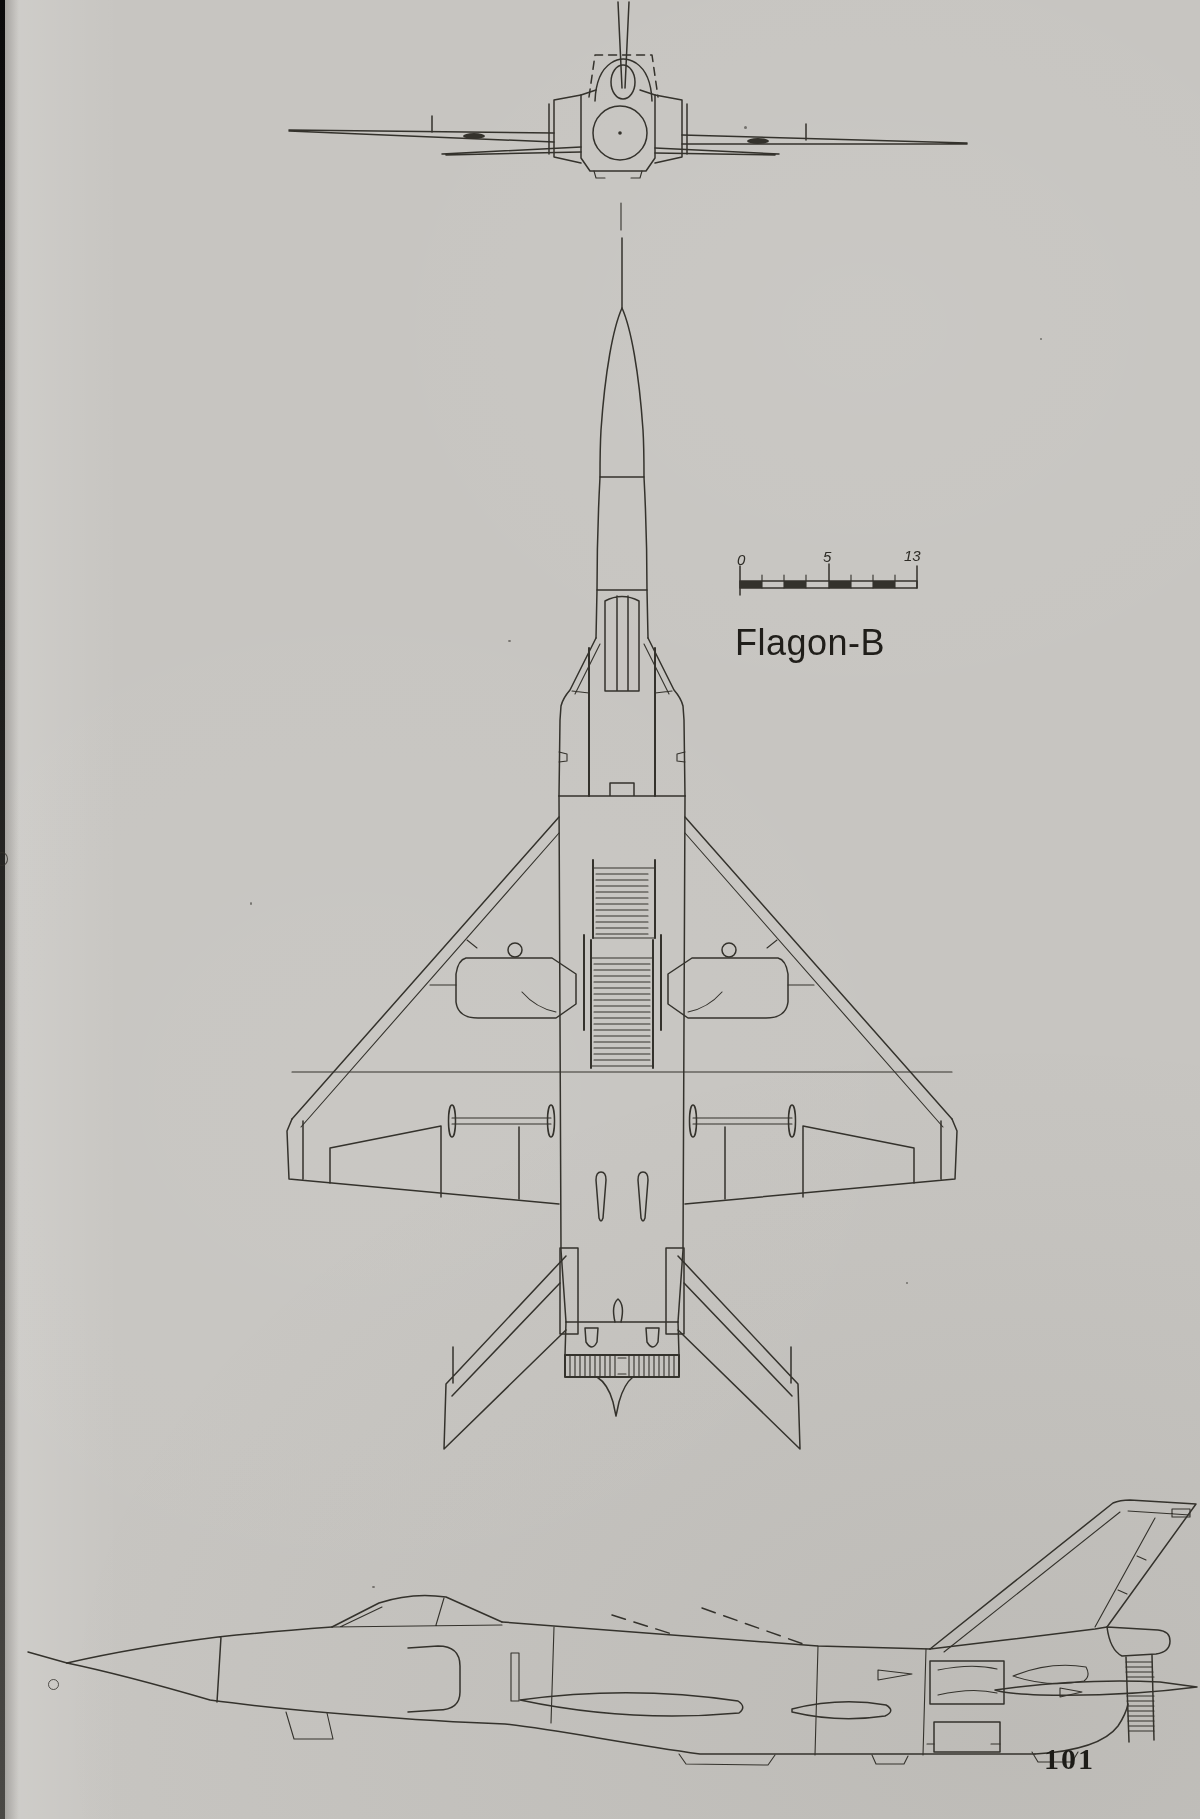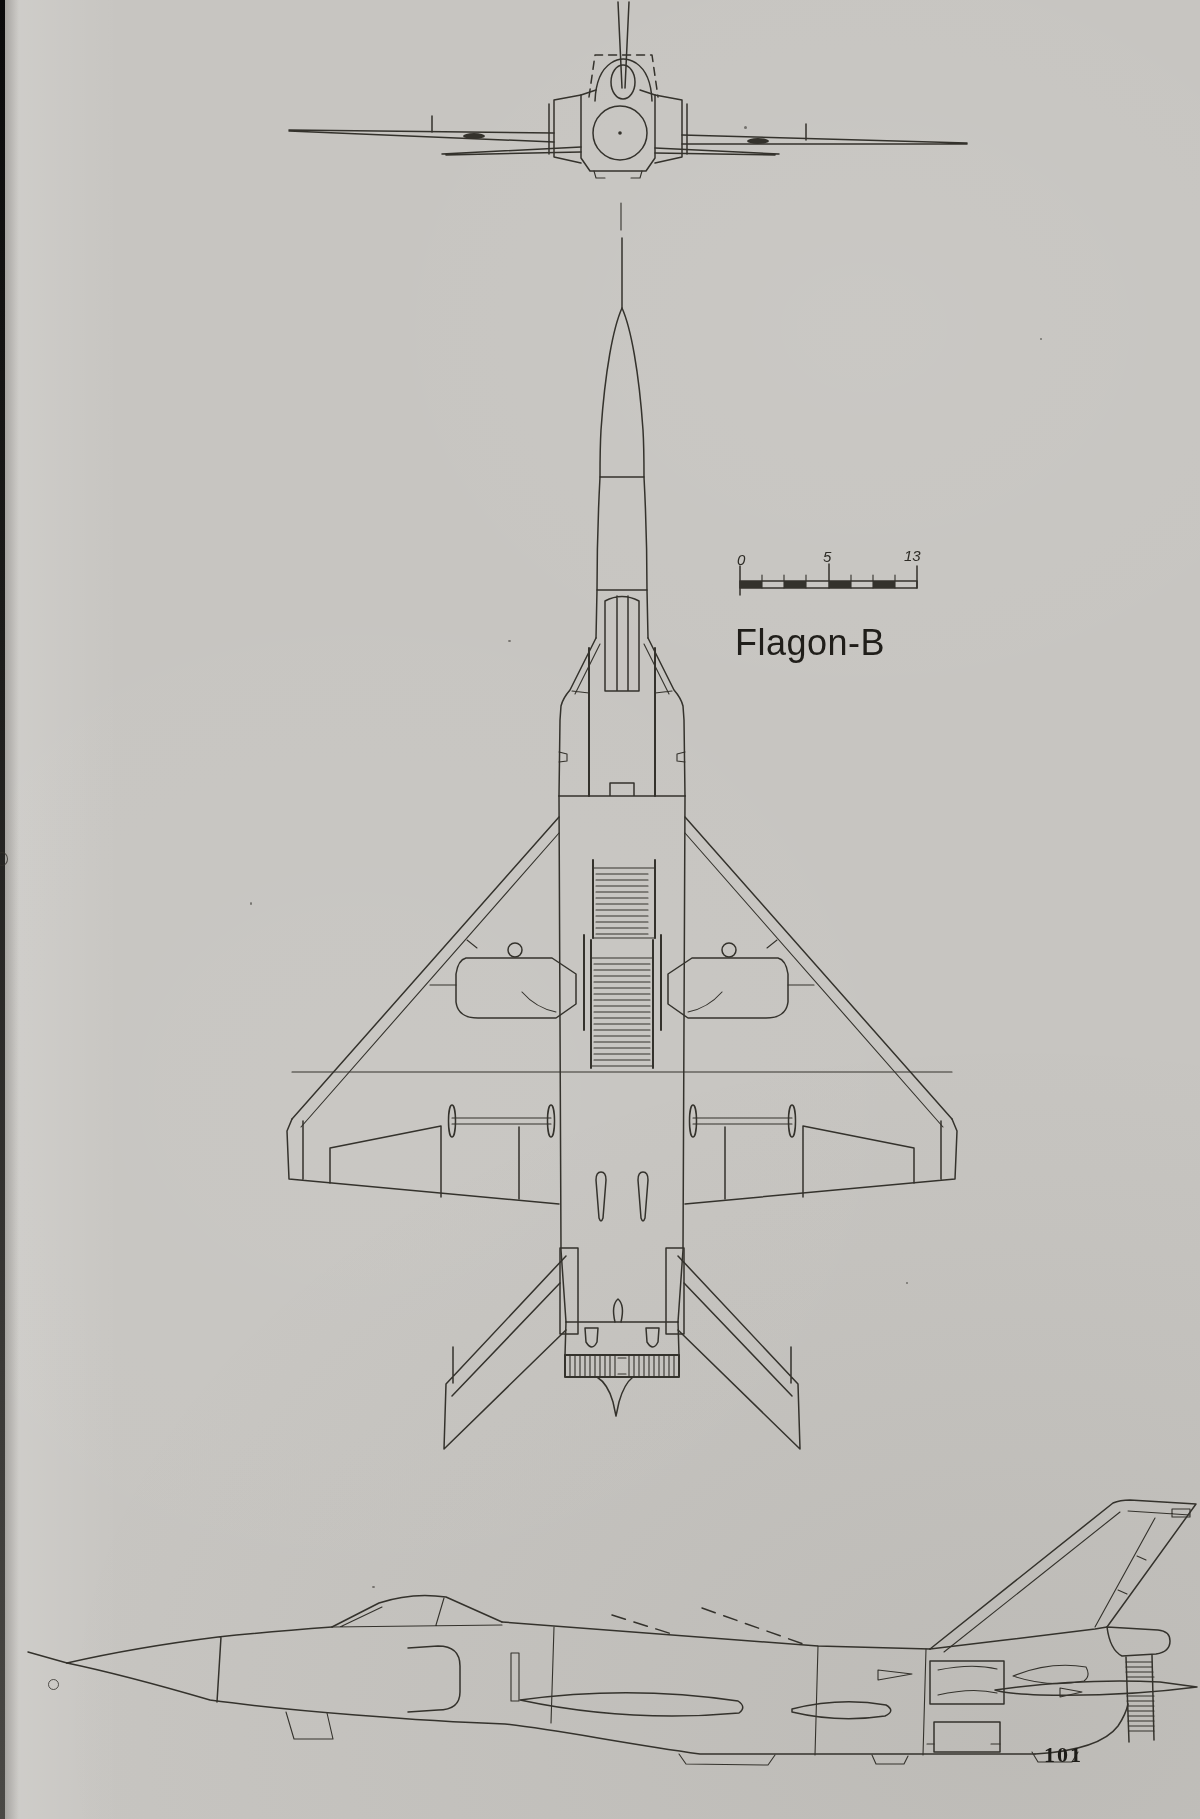--- a/index.html
+++ b/index.html
@@ -20,21 +20,21 @@
   svg.drawing{position:absolute;left:0;top:0;}
   .ink{stroke:#34322c;fill:none;stroke-width:1.5;stroke-linecap:round;stroke-linejoin:round;}
   .thin{stroke-width:1.1;}
   .thick{stroke-width:2;}
   .fill{fill:#34322c;stroke:none;}
   .dash{stroke-dasharray:14 9;}
   .dash2{stroke-dasharray:8 6;}
   .label{position:absolute;color:#232119;}
   .caption{font-size:36px;letter-spacing:0.5px;color:#201e1a;}
   .scale-num{font-size:15px;font-style:italic;color:#2e2c26;}
-  .page-num{font-family:"Liberation Serif", serif;font-weight:600;font-size:22px;color:#1d1c18;letter-spacing:2px;}
+  .page-num{font-family:"Liberation Serif", serif;font-weight:600;font-size:30px;color:#1d1c18;letter-spacing:2px;}
   .speck{position:absolute;border-radius:50%;background:rgba(45,43,38,0.55);}
   .ring{position:absolute;border:1.5px solid rgba(50,48,42,0.8);border-radius:50%;background:none;}
 </style>
 </head>
 <body>
 
 <div class="page">
   <div class="edge-strip"></div>
   <div class="edge-soft"></div>
 

